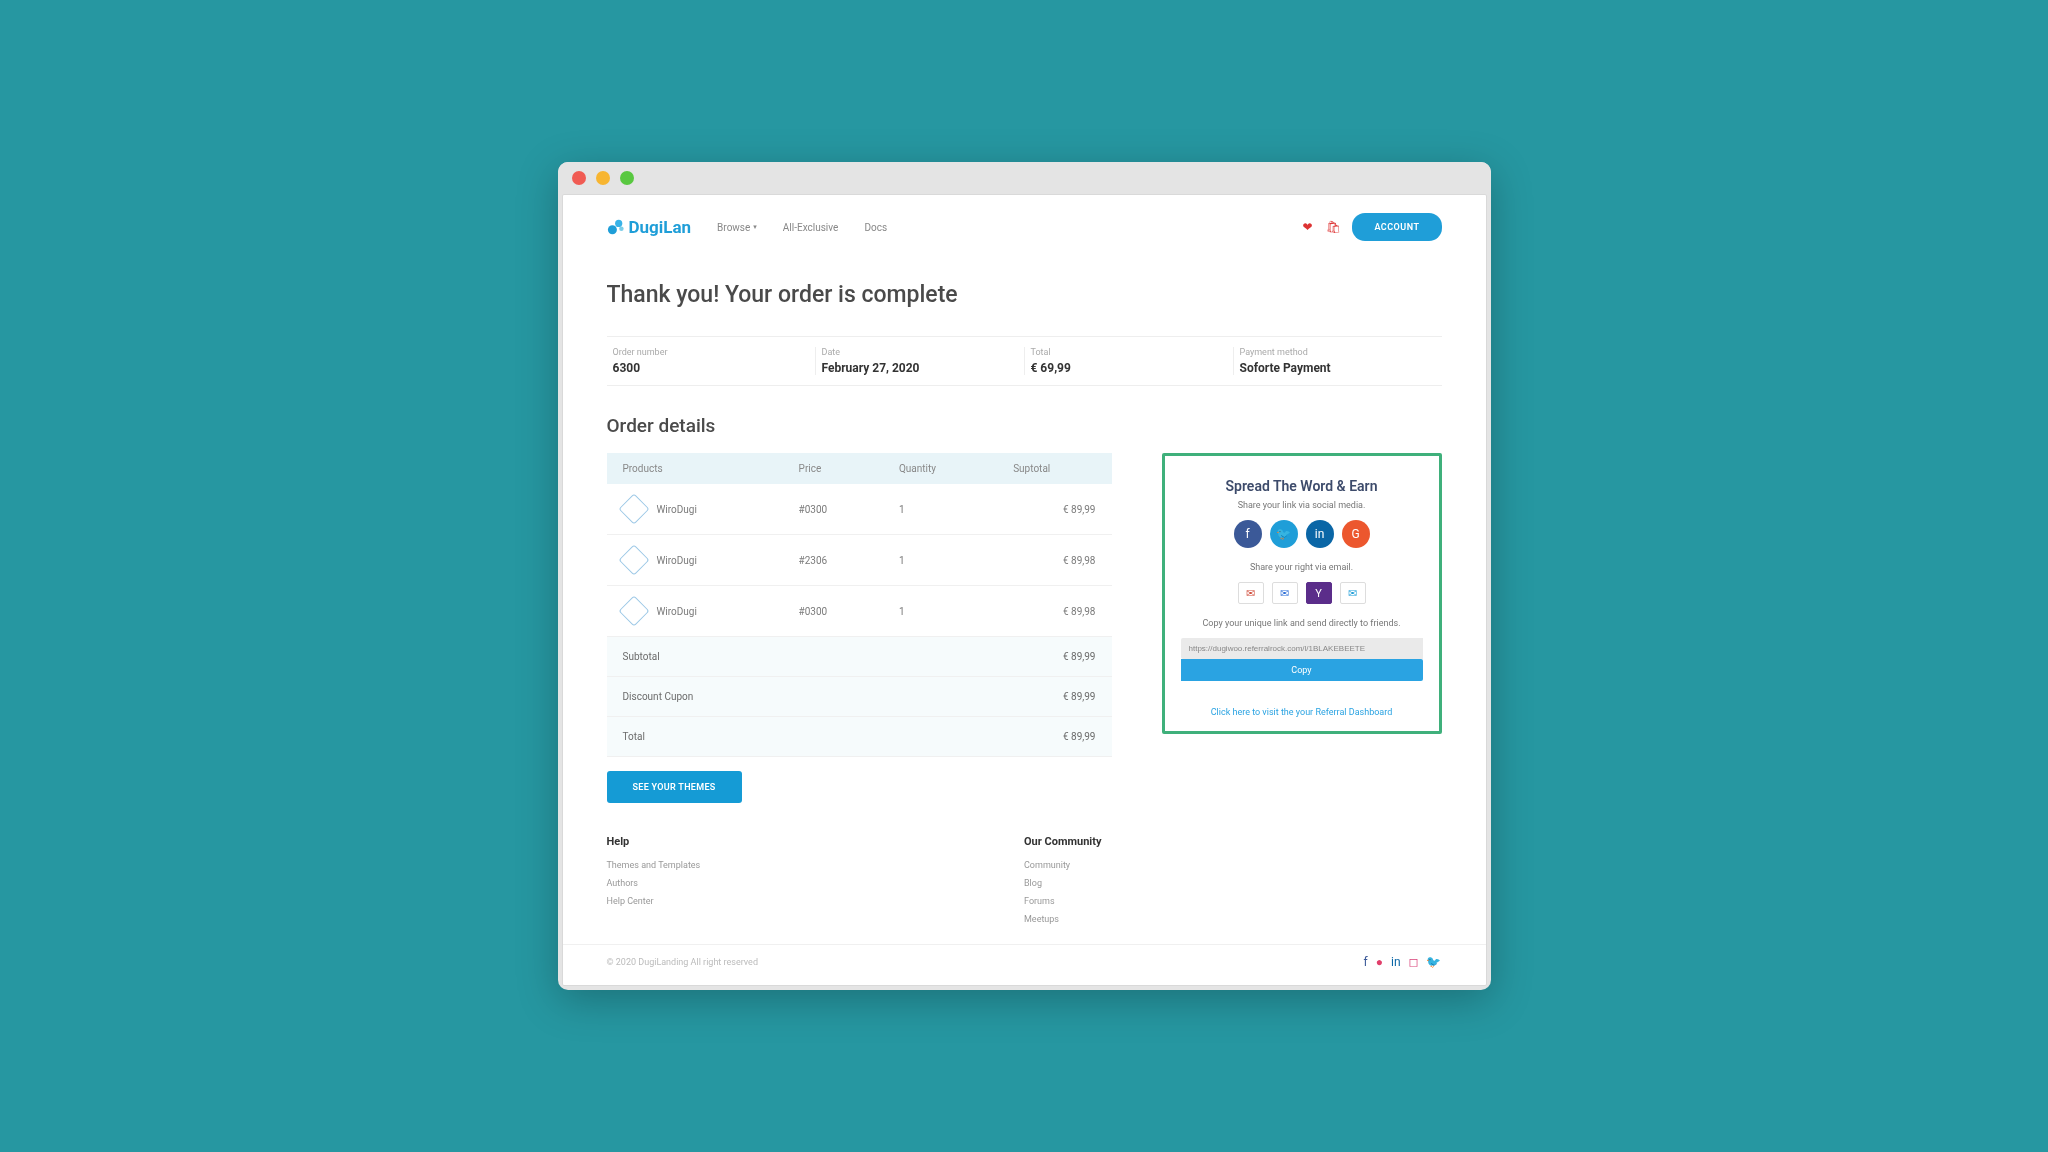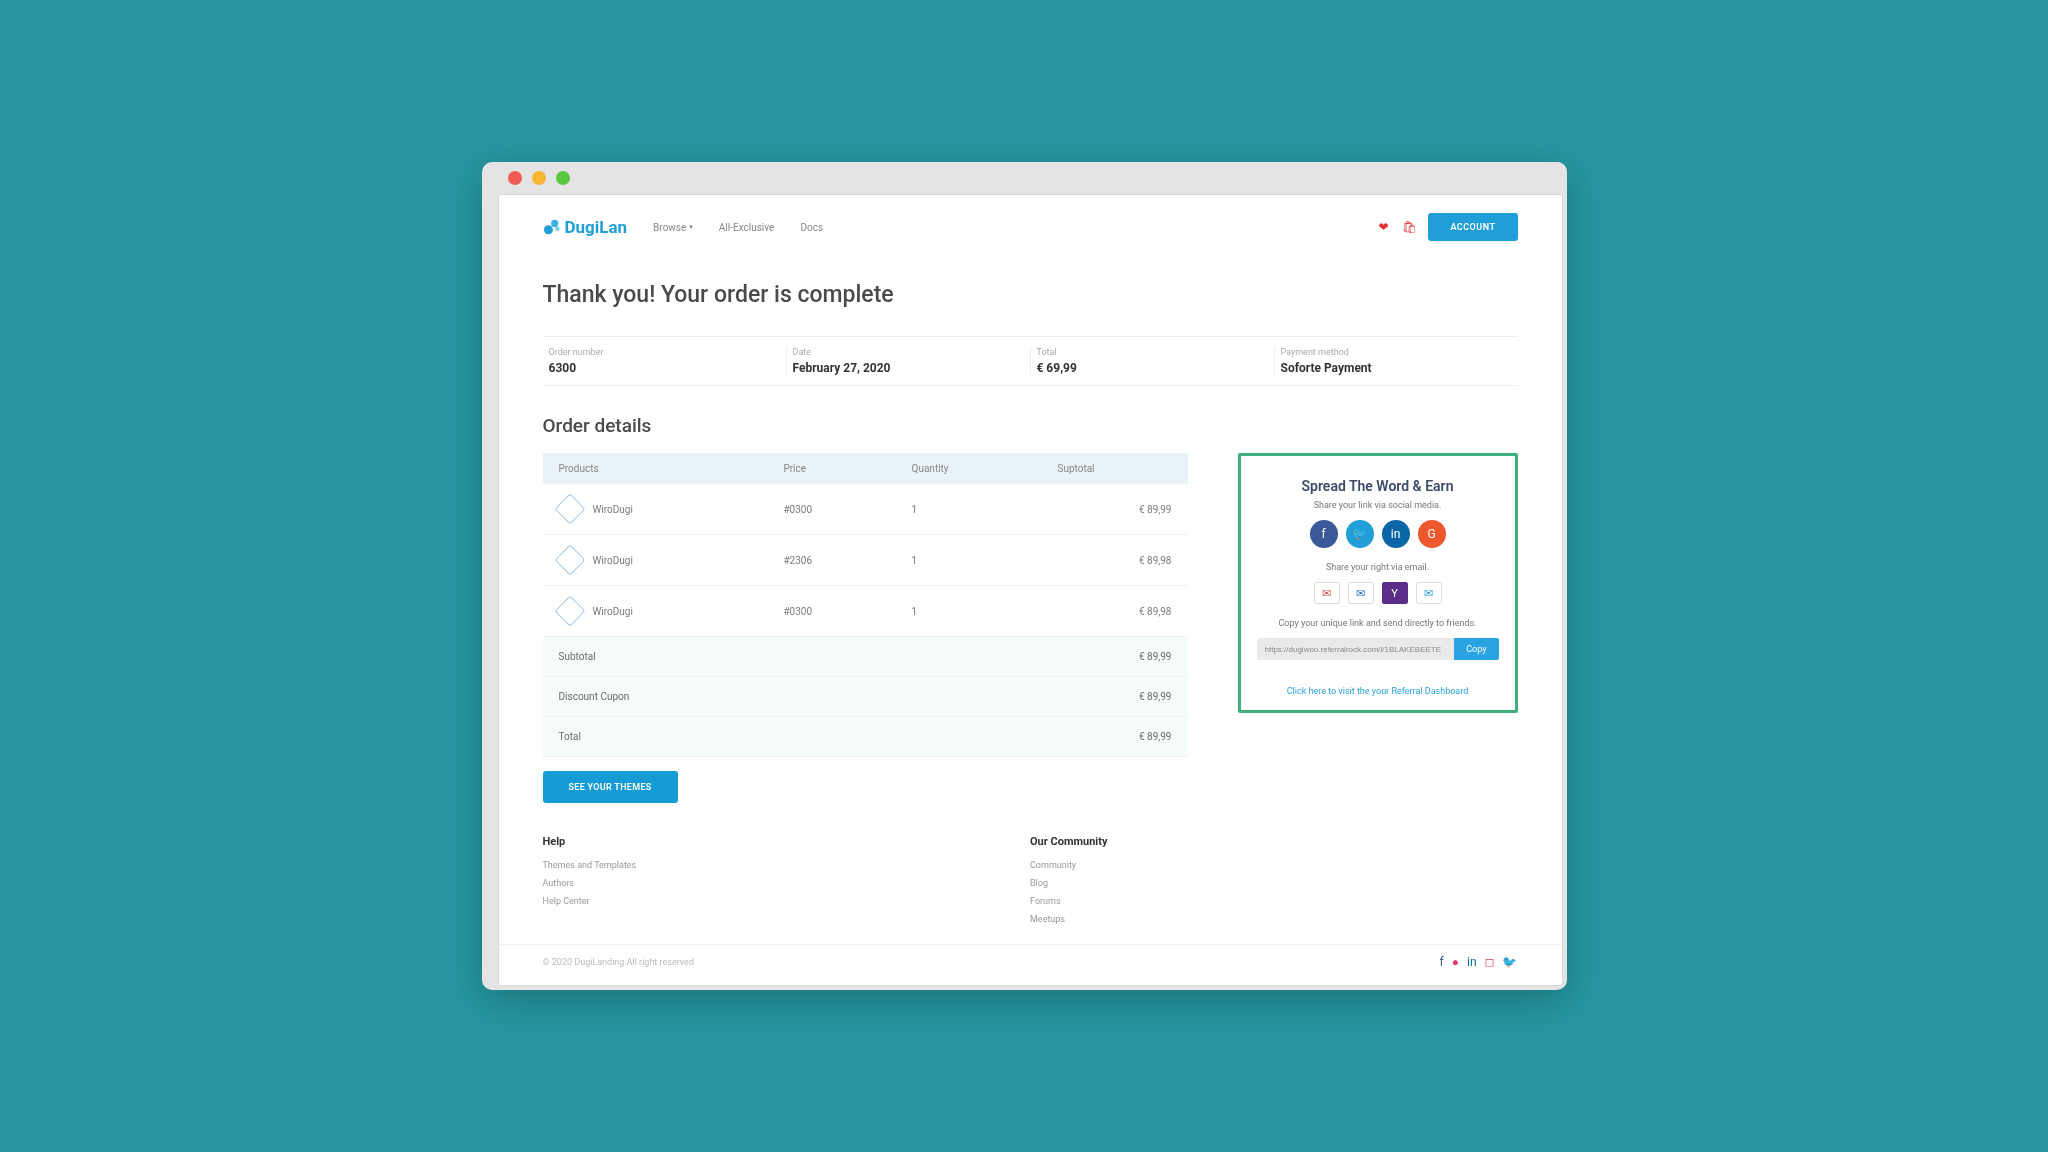--- a/index.html
+++ b/index.html
@@ -7,26 +7,25 @@
     background: #2697a1;
     font-family: -apple-system, BlinkMacSystemFont, "Segoe UI", Roboto, Arial, sans-serif;
     width: 2048px;
     height: 1152px;
     display: flex;
     align-items: center;
     justify-content: center;
     color: #444;
   }
   .window {
-    width: 1085px;
+    width: 933px;
     background: #e4e4e4;
     border-radius: 10px;
     box-shadow: 0 10px 40px rgba(0,0,0,0.25);
     overflow: hidden;
-    padding-left: 12px;
   }
   .titlebar {
     height: 32px;
     background: #e4e4e4;
     display: flex;
     align-items: center;
     padding: 0 14px;
     gap: 10px;
   }
   .traffic { width: 14px; height: 14px; border-radius: 50%; }
@@ -62,21 +61,21 @@
   .nav { display: flex; gap: 26px; font-size: 10px; color: #888; }
   .nav-item { display: flex; align-items: center; gap: 3px; cursor: pointer; }
   .header-right { margin-left: auto; display: flex; align-items: center; gap: 12px; }
   .hicon { width: 14px; height: 14px; display:flex; align-items:center; justify-content:center; color:#d33; font-size:12px; }
   .account-btn {
     background: #1f9ed8;
     color: #fff;
     font-size: 9px;
     letter-spacing: 0.5px;
     padding: 9px 22px;
-    border-radius: 3px;
+    border-radius: 13px;
     font-weight: 600;
     cursor: pointer;
   }
   .content { padding: 30px 44px 10px 44px; }
   .page-title { font-size: 23px; font-weight: 500; color: #4a4a4a; margin-bottom: 28px; }
   .summary-row {
     display: flex;
     border-top: 1px solid #eee;
     border-bottom: 1px solid #eee;
     padding: 10px 0;
@@ -152,21 +151,21 @@
   .email-row { display: flex; justify-content: center; gap: 8px; margin-bottom: 14px; }
   .email-btn {
     width: 26px; height: 22px; border: 1px solid #ddd; border-radius: 2px;
     display: flex; align-items: center; justify-content: center;
     cursor: pointer; font-size: 11px;
   }
   .eb1 { color: #d14c3a; }
   .eb2 { color: #2b6dd6; }
   .eb3 { background: #5b2d8a; color:#fff; border-color:#5b2d8a; }
   .eb4 { color: #1f9ed8; }
-  .copy-row { display: flex; margin-top: 6px; margin-bottom: 26px; }
+  .copy-row { display: flex; margin-top: 6px; margin-bottom: 26px; flex-direction: column; }
   .copy-input {
     flex: 1; background: #eaeaea; border: none; font-size: 8px;
     padding: 6px 8px; color: #888; border-radius: 2px 0 0 2px;
   }
   .copy-btn {
     background: #2aa3e2; color: #fff; font-size: 9px;
     padding: 6px 12px; border-radius: 0 2px 2px 0; cursor: pointer; text-align: center;
   }
   .ref-link { font-size: 9px; color: #2aa3e2; cursor: pointer; }
   .footer {

